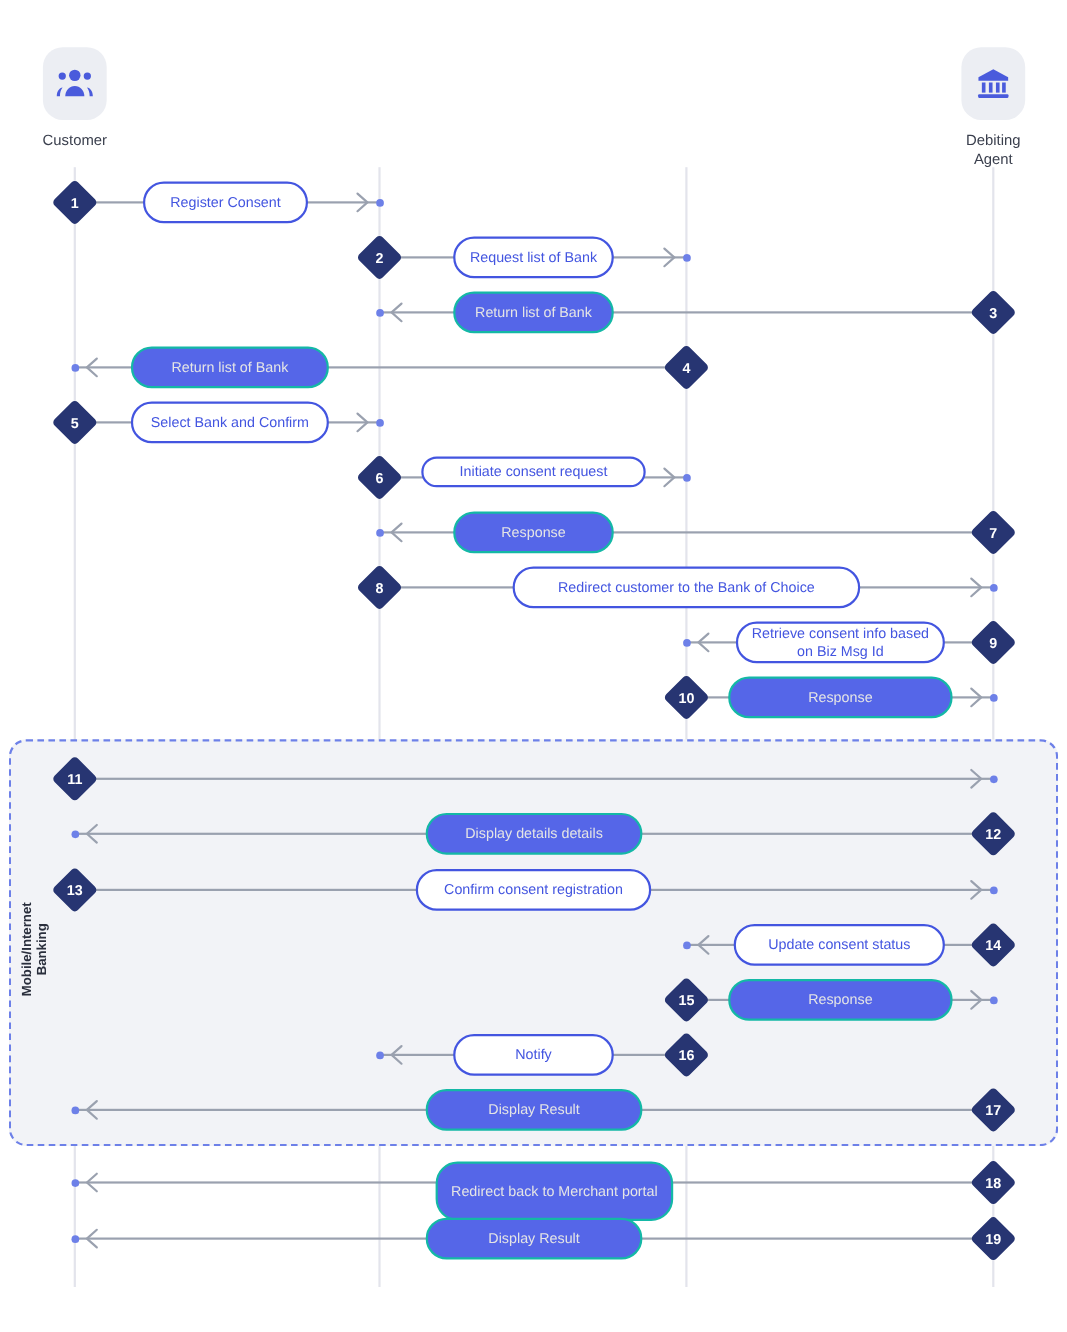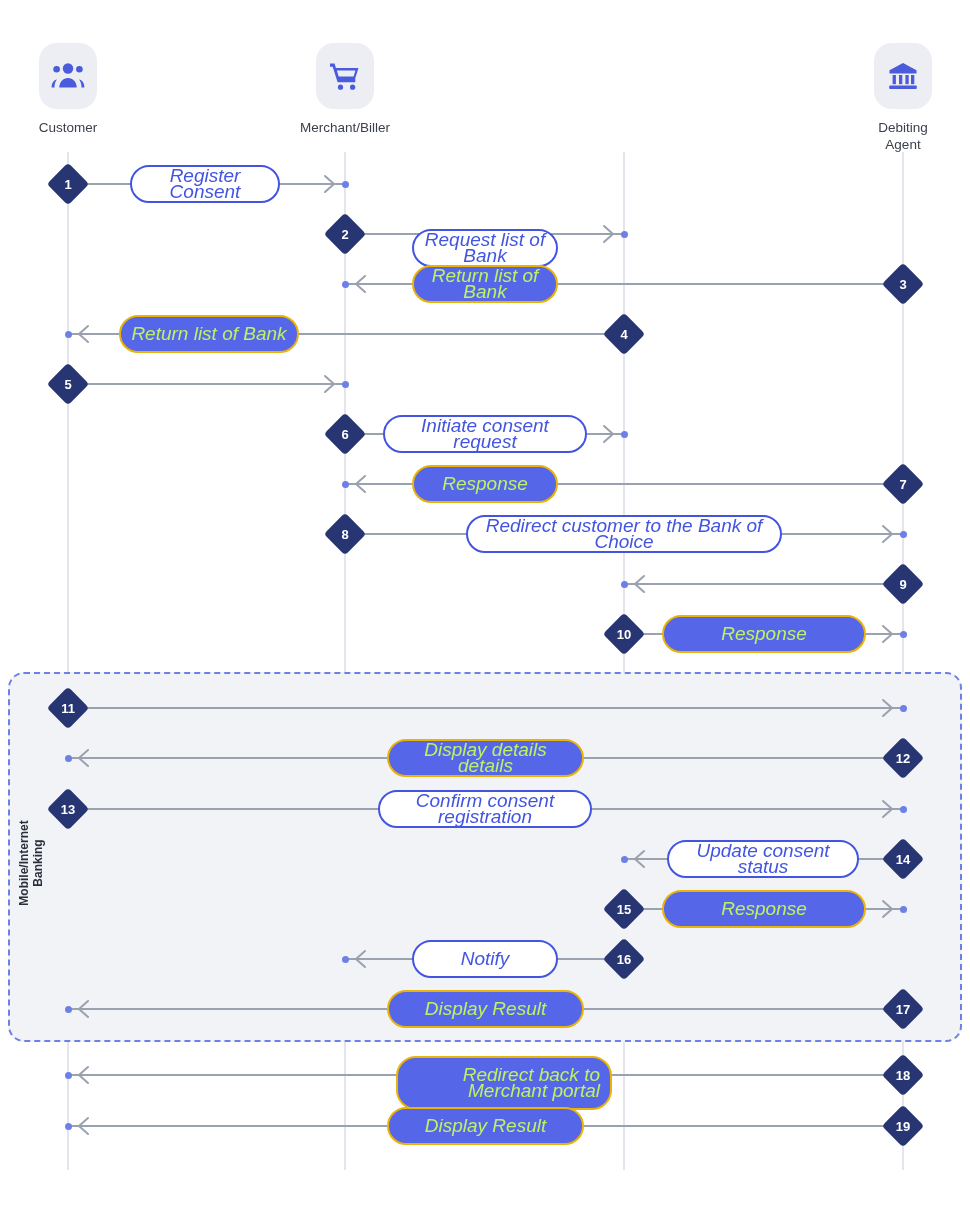--- a/index.html
+++ b/index.html
@@ -56,59 +56,48 @@
   .diamond-num{
     position:absolute;width:30px;height:30px;top:5px;
     display:flex;align-items:center;justify-content:center;
     color:#ffffff;font-size:13px;font-weight:bold;
     font-family:"Liberation Sans","DejaVu Sans",sans-serif;
   }
   .msgbox{
     position:absolute;box-sizing:border-box;
     display:flex;align-items:center;justify-content:center;
     text-align:center;border-radius:20px;
-    font-size:19px;line-height:16px;padding:0 10px;
+    font-size:13px;line-height:16px;padding:0 10px;
     font-family:"Liberation Sans","DejaVu Sans",sans-serif;
-    font-style:italic;
   }
   .msgbox.outline{
     background:#ffffff;border:2px solid #4355e0;color:#4355e0;
   }
   .msgbox.filled{
-    background:#5566e8;border:2px solid #eab308;color:#bef264;
+    background:#5566e8;border:2px solid #14b8a6;color:#e5e5e5;
   }
 </style>
 </head>
 <body>
 
 <div id="stage">
     <div class="actor" style="left: -12px; top: 43px;">
       <div class="actor-badge">
         <svg width="34" height="30" viewBox="0 0 34 30">
           <circle cx="17" cy="7.5" r="5.2" fill="#4a5bdc"></circle>
           <circle cx="5.6" cy="8.2" r="3.3" fill="#4a5bdc"></circle>
           <circle cx="28.4" cy="8.2" r="3.3" fill="#4a5bdc"></circle>
           <path d="M8.3 26.5c0-5.4 3.9-9.4 8.7-9.4s8.7 4 8.7 9.4z" fill="#4a5bdc"></path>
           <path d="M0.6 26.5c0-4.4 2.3-7.5 5.3-7.9 -1.5 1.9-2.4 4.6-2.4 7.9z" fill="#4a5bdc"></path>
           <path d="M33.4 26.5c0-4.4-2.3-7.5-5.3-7.9 1.5 1.9 2.4 4.6 2.4 7.9z" fill="#4a5bdc"></path>
         </svg>
       </div>
       <div class="actor-label" style="white-space: pre-line;">Customer</div>
     </div>
     <div class="lifeline" style="left: 67px; top: 152px; height: 1018px;"></div>
-    <div class="actor" style="left: 265px; top: 43px;">
-      <div class="actor-badge">
-        <svg width="32" height="30" viewBox="0 0 32 30">
-          <path d="M1 2.5h4.6l1.3 4.4h22.6l-3.6 11.6H10.1l-.9-3.1H24.6l1.8-5.9H7.9l2.5 8.5h15.9v3.2H8.6L3.7 5.7H1z" fill="#4a5bdc"></path>
-          <circle cx="11.5" cy="26.2" r="2.6" fill="#4a5bdc"></circle>
-          <circle cx="23.6" cy="26.2" r="2.6" fill="#4a5bdc"></circle>
-        </svg>
-      </div>
-      <div class="actor-label" style="white-space: pre-line;">Merchant/Biller</div>
-    </div>
     <div class="lifeline" style="left: 344px; top: 152px; height: 1018px;"></div>
     <div class="lifeline" style="left: 623px; top: 152px; height: 1018px;"></div>
     <div class="actor" style="left: 823px; top: 43px;">
       <div class="actor-badge">
         <svg width="30" height="28" viewBox="0 0 30 28">
           <path d="M15 1 1.5 8.3v3.1h27V8.3z" fill="#4a5bdc"></path>
           <rect x="4.6" y="13" width="3.3" height="9.2" fill="#4a5bdc"></rect>
           <rect x="11" y="13" width="3.3" height="9.2" fill="#4a5bdc"></rect>
           <rect x="17.4" y="13" width="3.3" height="9.2" fill="#4a5bdc"></rect>
           <rect x="23" y="13" width="3.3" height="9.2" fill="#4a5bdc"></rect>
@@ -137,21 +126,21 @@
     <div class="row" style="left: 0px; top: 214px; width: 970px;">
       <div class="conn" style="left: 345px; width: 279px;"></div>
       <div class="arrowhead" style="left: 602px;">
         <svg width="14" height="22" viewBox="0 0 14 22">
           <path d="M2 3 L11 11 L2 19" fill="none" stroke="#9aa1af" stroke-width="2" stroke-linecap="round" stroke-linejoin="round"></path>
         </svg>
       </div>
       <div class="endpoint" style="left: 620.5px;"></div>
       <div class="diamond" style="left: 330px;"></div>
       <div class="diamond-num" style="left: 330px;">2</div>
-      <div class="msgbox outline" style="left: 412px; width: 146px; height: 38px; top: 15px;">Request list of Bank</div>
+      <div class="msgbox outline" style="left: 412px; width: 146px; height: 38px; top: 1px;">Request list of Bank</div>
     </div>
     <div class="row" style="left: 0px; top: 264px; width: 970px;">
       <div class="conn" style="left: 345px; width: 558px;"></div>
       <div class="arrowhead" style="left: 353px;">
         <svg width="14" height="22" viewBox="0 0 14 22">
           <path d="M12 3 L3 11 L12 19" fill="none" stroke="#9aa1af" stroke-width="2" stroke-linecap="round" stroke-linejoin="round"></path>
         </svg>
       </div>
       <div class="endpoint" style="left: 341.5px;"></div>
       <div class="diamond" style="left: 888px;"></div>
@@ -173,32 +162,33 @@
     <div class="row" style="left: 0px; top: 364px; width: 970px;">
       <div class="conn" style="left: 68px; width: 277px;"></div>
       <div class="arrowhead" style="left: 323px;">
         <svg width="14" height="22" viewBox="0 0 14 22">
           <path d="M2 3 L11 11 L2 19" fill="none" stroke="#9aa1af" stroke-width="2" stroke-linecap="round" stroke-linejoin="round"></path>
         </svg>
       </div>
       <div class="endpoint" style="left: 341.5px;"></div>
       <div class="diamond" style="left: 53px;"></div>
       <div class="diamond-num" style="left: 53px;">5</div>
+      <div class="msgbox outline" style="left: 119px; width: 180px; height: 38px; top: 1px;">Select Bank and Confirm</div>
     </div>
     <div class="row" style="left: 0px; top: 414px; width: 970px;">
       <div class="conn" style="left: 345px; width: 279px;"></div>
       <div class="arrowhead" style="left: 602px;">
         <svg width="14" height="22" viewBox="0 0 14 22">
           <path d="M2 3 L11 11 L2 19" fill="none" stroke="#9aa1af" stroke-width="2" stroke-linecap="round" stroke-linejoin="round"></path>
         </svg>
       </div>
       <div class="endpoint" style="left: 620.5px;"></div>
       <div class="diamond" style="left: 330px;"></div>
       <div class="diamond-num" style="left: 330px;">6</div>
-      <div class="msgbox outline" style="left: 383px; width: 204px; height: 38px; top: 1px;">Initiate consent request</div>
+      <div class="msgbox outline" style="left: 383px; width: 204px; height: 28px; top: 1px;">Initiate consent request</div>
     </div>
     <div class="row" style="left: 0px; top: 464px; width: 970px;">
       <div class="conn" style="left: 345px; width: 558px;"></div>
       <div class="arrowhead" style="left: 353px;">
         <svg width="14" height="22" viewBox="0 0 14 22">
           <path d="M12 3 L3 11 L12 19" fill="none" stroke="#9aa1af" stroke-width="2" stroke-linecap="round" stroke-linejoin="round"></path>
         </svg>
       </div>
       <div class="endpoint" style="left: 341.5px;"></div>
       <div class="diamond" style="left: 888px;"></div>
@@ -220,20 +210,21 @@
     <div class="row" style="left: 0px; top: 564px; width: 970px;">
       <div class="conn" style="left: 624px; width: 279px;"></div>
       <div class="arrowhead" style="left: 632px;">
         <svg width="14" height="22" viewBox="0 0 14 22">
           <path d="M12 3 L3 11 L12 19" fill="none" stroke="#9aa1af" stroke-width="2" stroke-linecap="round" stroke-linejoin="round"></path>
         </svg>
       </div>
       <div class="endpoint" style="left: 620.5px;"></div>
       <div class="diamond" style="left: 888px;"></div>
       <div class="diamond-num" style="left: 888px;">9</div>
+      <div class="msgbox outline" style="left: 669px; width: 190px; height: 38px; top: 1px;">Retrieve consent info based on Biz Msg Id</div>
     </div>
     <div class="row" style="left: 0px; top: 614px; width: 970px;">
       <div class="conn" style="left: 624px; width: 279px;"></div>
       <div class="arrowhead" style="left: 881px;">
         <svg width="14" height="22" viewBox="0 0 14 22">
           <path d="M2 3 L11 11 L2 19" fill="none" stroke="#9aa1af" stroke-width="2" stroke-linecap="round" stroke-linejoin="round"></path>
         </svg>
       </div>
       <div class="endpoint" style="left: 899.5px;"></div>
       <div class="diamond" style="left: 609px;"></div>

